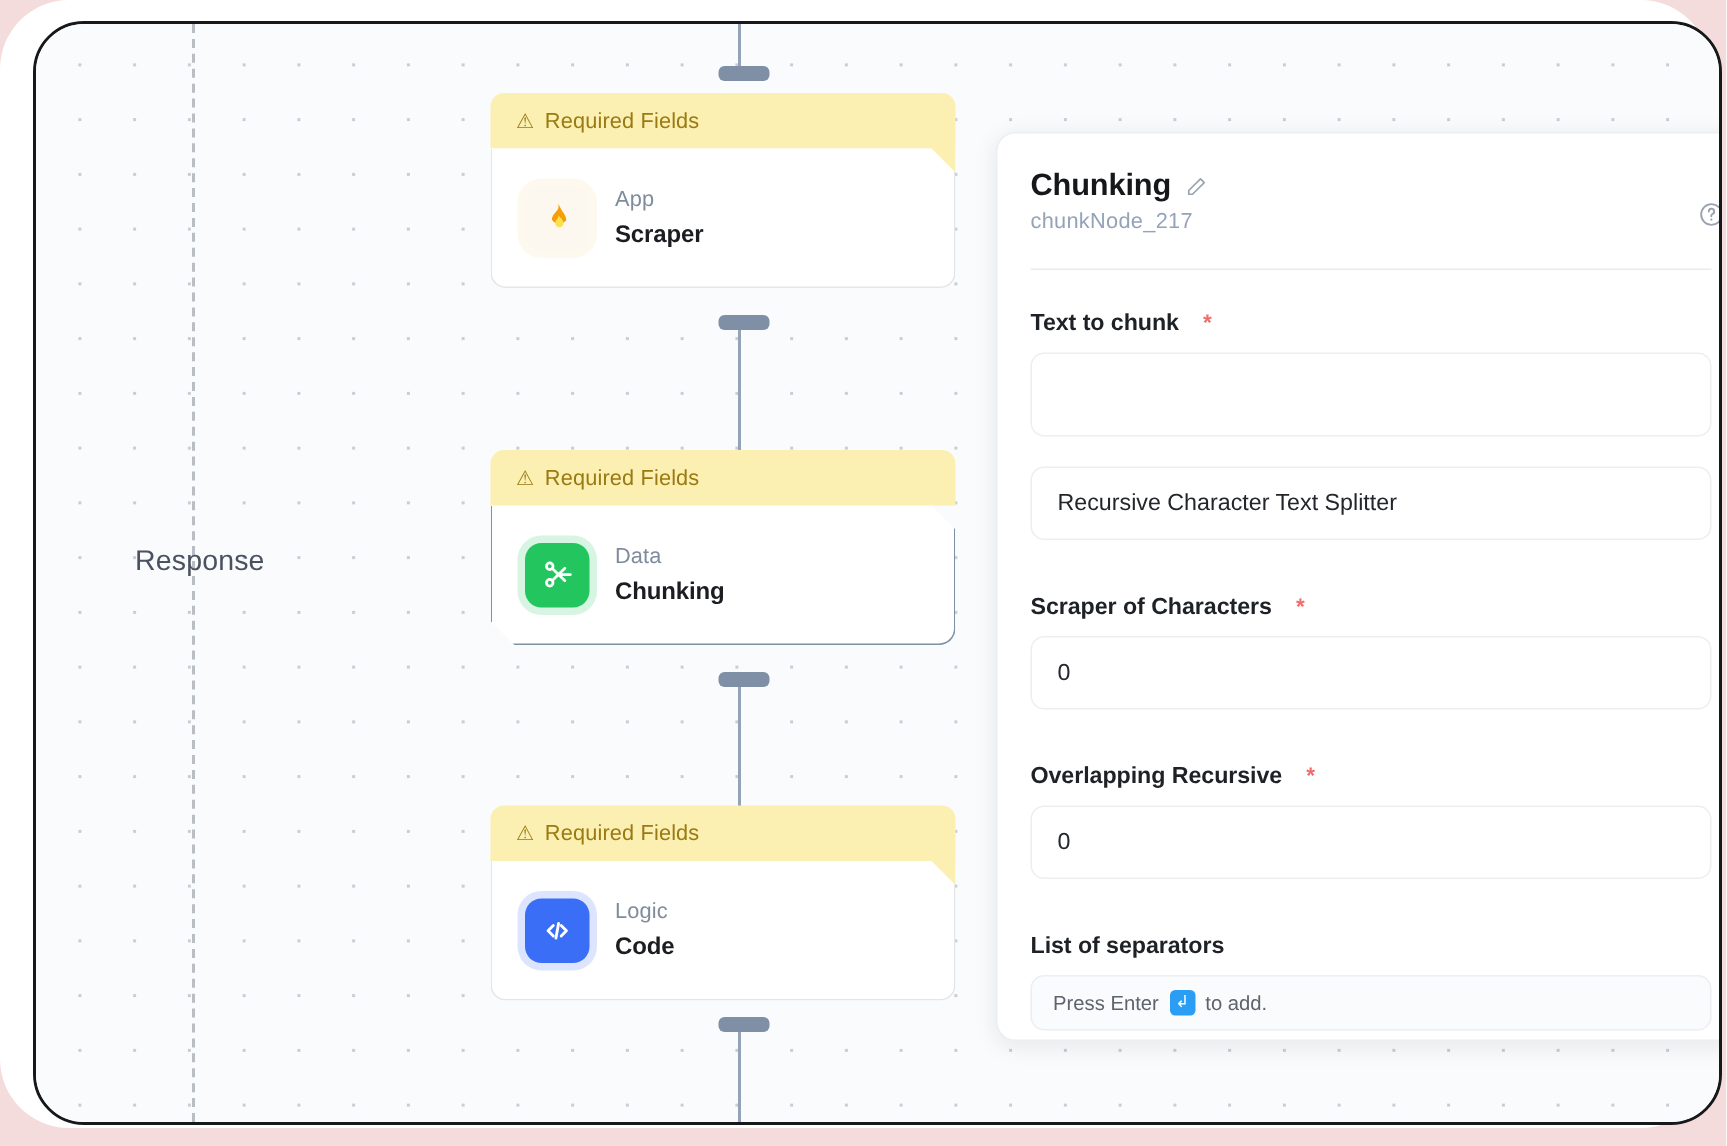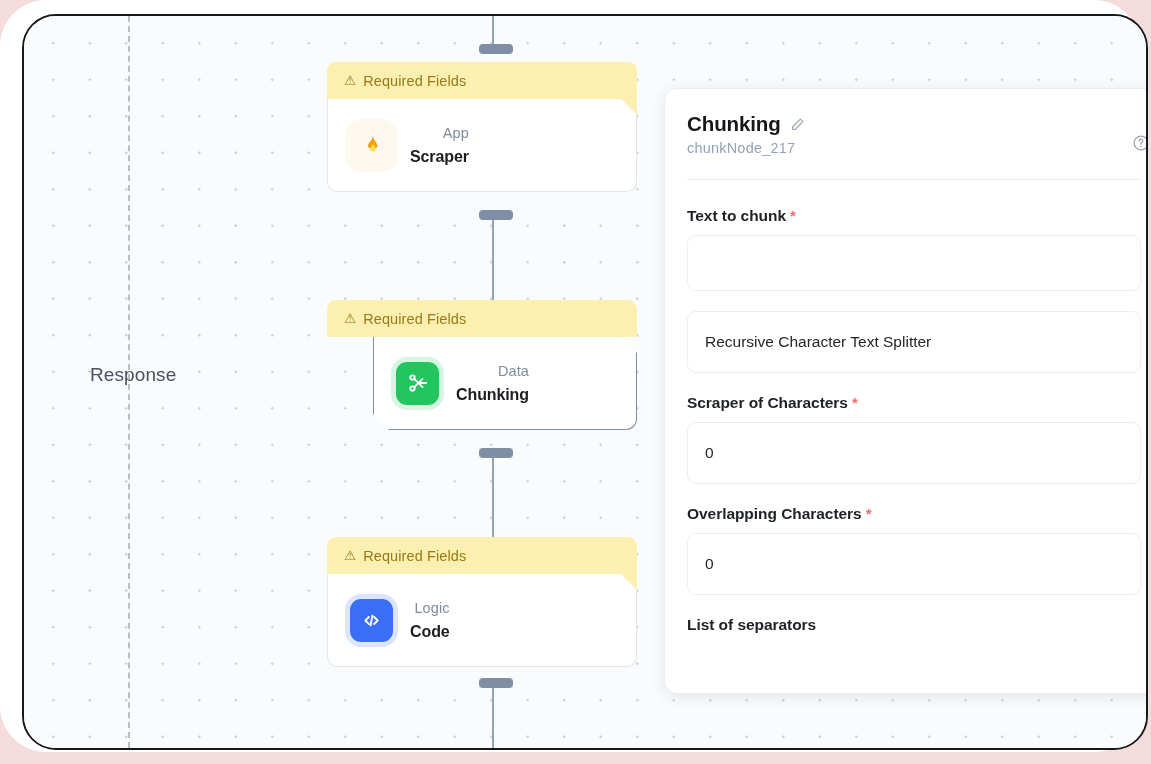--- a/index.html
+++ b/index.html
@@ -121,42 +121,41 @@
     right: -1px; top: -1px;
     width: 17px; height: 17px;
     background: #fbf0b2;
     clip-path: polygon(0 0, 100% 100%, 100% 0);
   }
   .node.selected .node-body {
     border: 1.6px solid #7e8fa6;
     border-top: none;
     border-radius: 0 0 11px 11px;
     clip-path: polygon(0 0, calc(100% - 16px) 0, 100% 16px, 100% 100%, 16px 100%, 0 calc(100% - 16px));
-    margin-left: 46px;
   }
   .node.selected .node-body::after { display: none; }
 
   .node-icon {
     position: relative;
     width: 43px; height: 43px;
     border-radius: 11px;
     display: flex;
     align-items: center;
     justify-content: center;
     flex: 0 0 auto;
     font-size: 21px;
     line-height: 1;
     color: #ffffff;
   }
   .node-icon.app   { background: #fdf8ef; box-shadow: 0 0 0 5px rgba(253,246,232,.7); }
   .node-icon.data  { background: #22c55e; box-shadow: 0 0 0 5px rgba(34,197,94,.18); }
   .node-icon.logic { background: #3b6ef6; box-shadow: 0 0 0 5px rgba(59,110,246,.18); }
   .node-icon svg { display: block; }
 
-  .node-text { display: flex; flex-direction: column; gap: 7px; text-align: right; }
+  .node-text { display: flex; flex-direction: column; gap: 7px; }
   .node-cat {
     font-size: 14.5px;
     color: #7f8c9e;
     letter-spacing: .1px;
   }
   .node-title {
     font-size: 16px;
     font-weight: bold;
     color: #1b1d21;
     letter-spacing: -.1px;
@@ -210,34 +209,34 @@
   .panel-body { padding: 27px 22px 0 22px; }
   .field { margin-bottom: 4px; }
   .field-label {
     font-size: 15.5px;
     font-weight: bold;
     color: #1e2125;
     letter-spacing: -.05px;
     margin-bottom: 10px;
     display: flex;
     align-items: baseline;
-    gap: 4px;
+    gap: 16px;
   }
   .req-star { color: #f26c6c; font-size: 15px; }
   .field-input {
-    height: 62px;
+    height: 49px;
     border: 1px solid #eceef1;
     border-radius: 9px;
     background: #ffffff;
     display: flex;
     align-items: center;
     padding: 0 17px;
     font-size: 15.5px;
     color: #23262b;
-    margin-bottom: 21px;
+    margin-bottom: 36px;
   }
   .field-input.tall { height: 56px; }
   .field-input.empty { margin-bottom: 20px; }
 
   .tag-input {
     border: 1px solid #eceef1;
     border-radius: 9px;
     background: #fafbfc;
     padding: 9px 14px;
     display: flex;
@@ -385,29 +384,34 @@
         <div class="field">
           <div class="field-label">
             <span>Scraper of Characters</span>
             <span class="req-star">*</span>
           </div>
           <div class="field-input">0</div>
         </div>
 
         <div class="field">
           <div class="field-label">
-            <span>Overlapping Characters</span>
+            <span>Overlapping Recursive</span>
             <span class="req-star">*</span>
           </div>
           <div class="field-input">0</div>
         </div>
 
         <div class="field">
           <div class="field-label">
             <span>List of separators</span>
           </div>
+          <div class="tag-input">
+            <span>Press Enter</span>
+            <span class="enter-key">↲</span>
+            <span>to add.</span>
+          </div>
         </div>
 
       </div>
     </div>
 
   </div>
 </div>
 
 </body></html>

